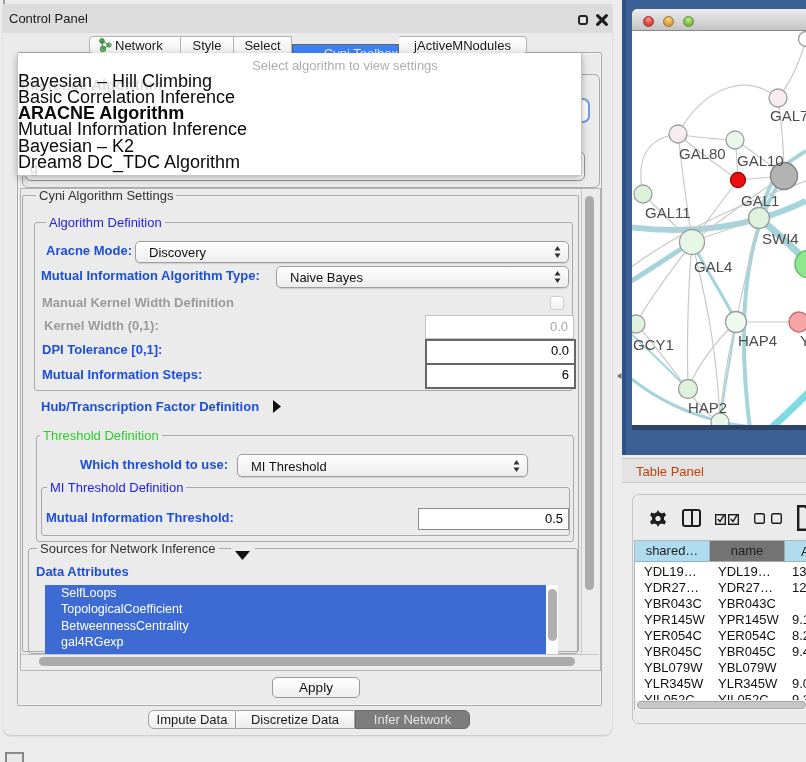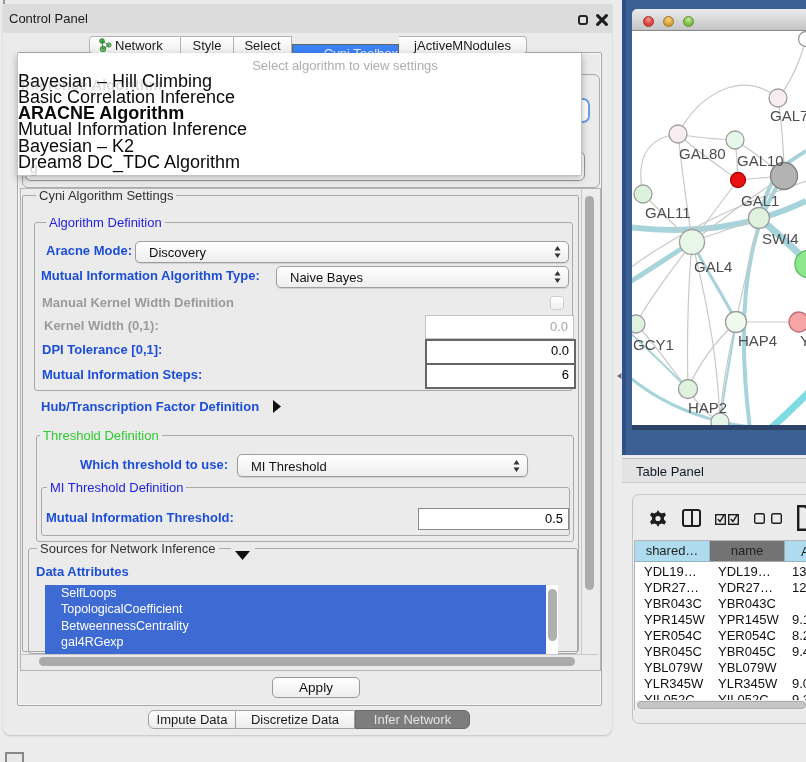--- a/index.html
+++ b/index.html
@@ -231,21 +231,21 @@
     <text x="62" y="241">GAL4</text>
     <text x="1" y="319">GCY1</text>
     <text x="106" y="315">HAP4</text>
     <text x="168" y="315">Y</text>
     <text x="56" y="382">HAP2</text>
   </g>
 </svg>
 </div>
 
 <div class="abs" style="left:622px;top:458px;width:184px;height:25px;background:#e3e3e3;border-top:1px solid #c0c0c0;border-bottom:1px solid #cccccc;box-sizing:border-box;"></div>
-<div class="abs" style="left:636px;top:464px;font-size:13px;color:#0f172a;">Table Panel</div>
+<div class="abs" style="left:636px;top:464px;font-size:13px;color:#c2410c;">Table Panel</div>
 
 <div class="abs" style="left:632px;top:494px;width:180px;height:228px;background:#ebebeb;border:1px solid #c4c4c4;border-radius:7px;"></div>
 
 <svg class="abs" style="left:649px;top:510px;" width="18" height="18" viewBox="0 0 18 18">
   <path fill="#1d1d1d" d="M9 0 L10.5 2.6 A6.7 6.7 0 0 1 12.6 3.5 L15.5 2.5 L17 5.2 L14.9 7.3 A6.7 6.7 0 0 1 14.9 9.6 L17 11.7 L15.5 14.4 L12.6 13.4 A6.7 6.7 0 0 1 10.5 14.3 L9 17 L7.5 14.3 A6.7 6.7 0 0 1 5.4 13.4 L2.5 14.4 L1 11.7 L3.1 9.6 A6.7 6.7 0 0 1 3.1 7.3 L1 5.2 L2.5 2.5 L5.4 3.5 A6.7 6.7 0 0 1 7.5 2.6 Z"></path>
   <circle cx="9" cy="8.5" r="2.6" fill="#ebebeb"></circle>
 </svg>
 <div class="abs" style="left:682px;top:509px;width:19px;height:18px;border:2.5px solid #1d1d1d;border-radius:3px;box-sizing:border-box;"></div>
 <div class="abs" style="left:690.5px;top:509px;width:2.5px;height:18px;background:#1d1d1d;"></div>
 <svg class="abs" style="left:715px;top:513px;" width="25" height="12" viewBox="0 0 25 12">

